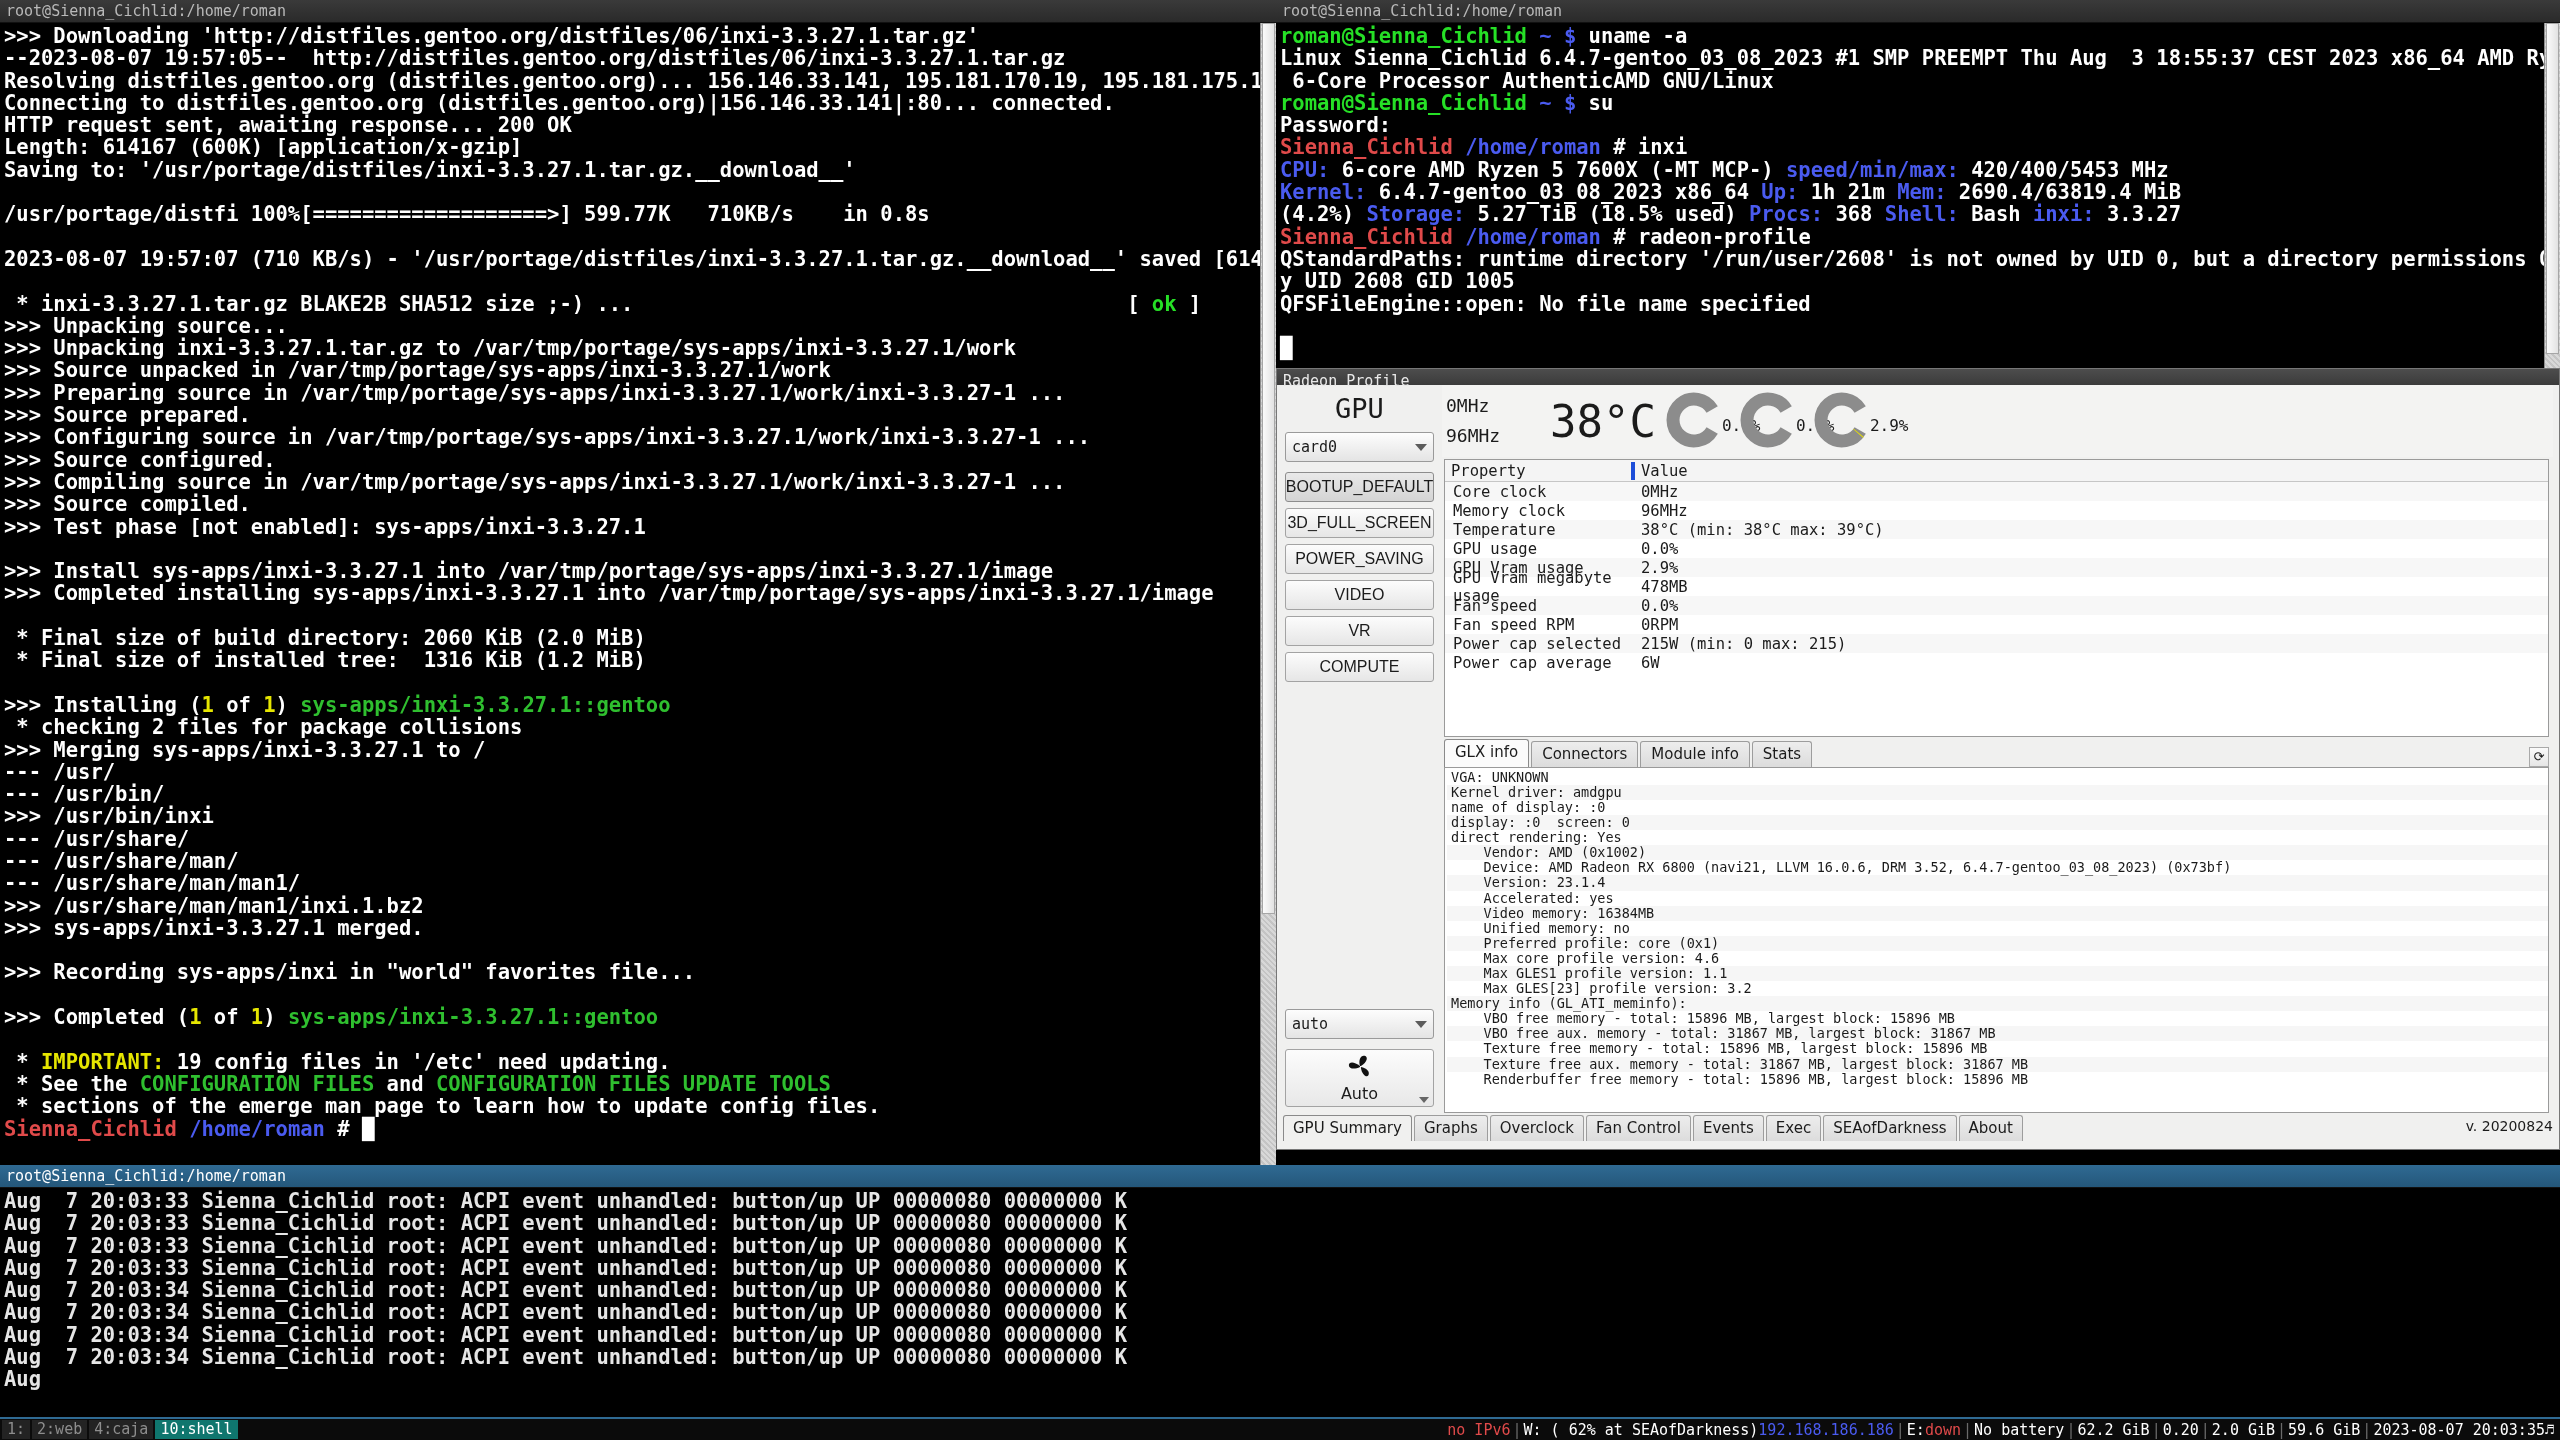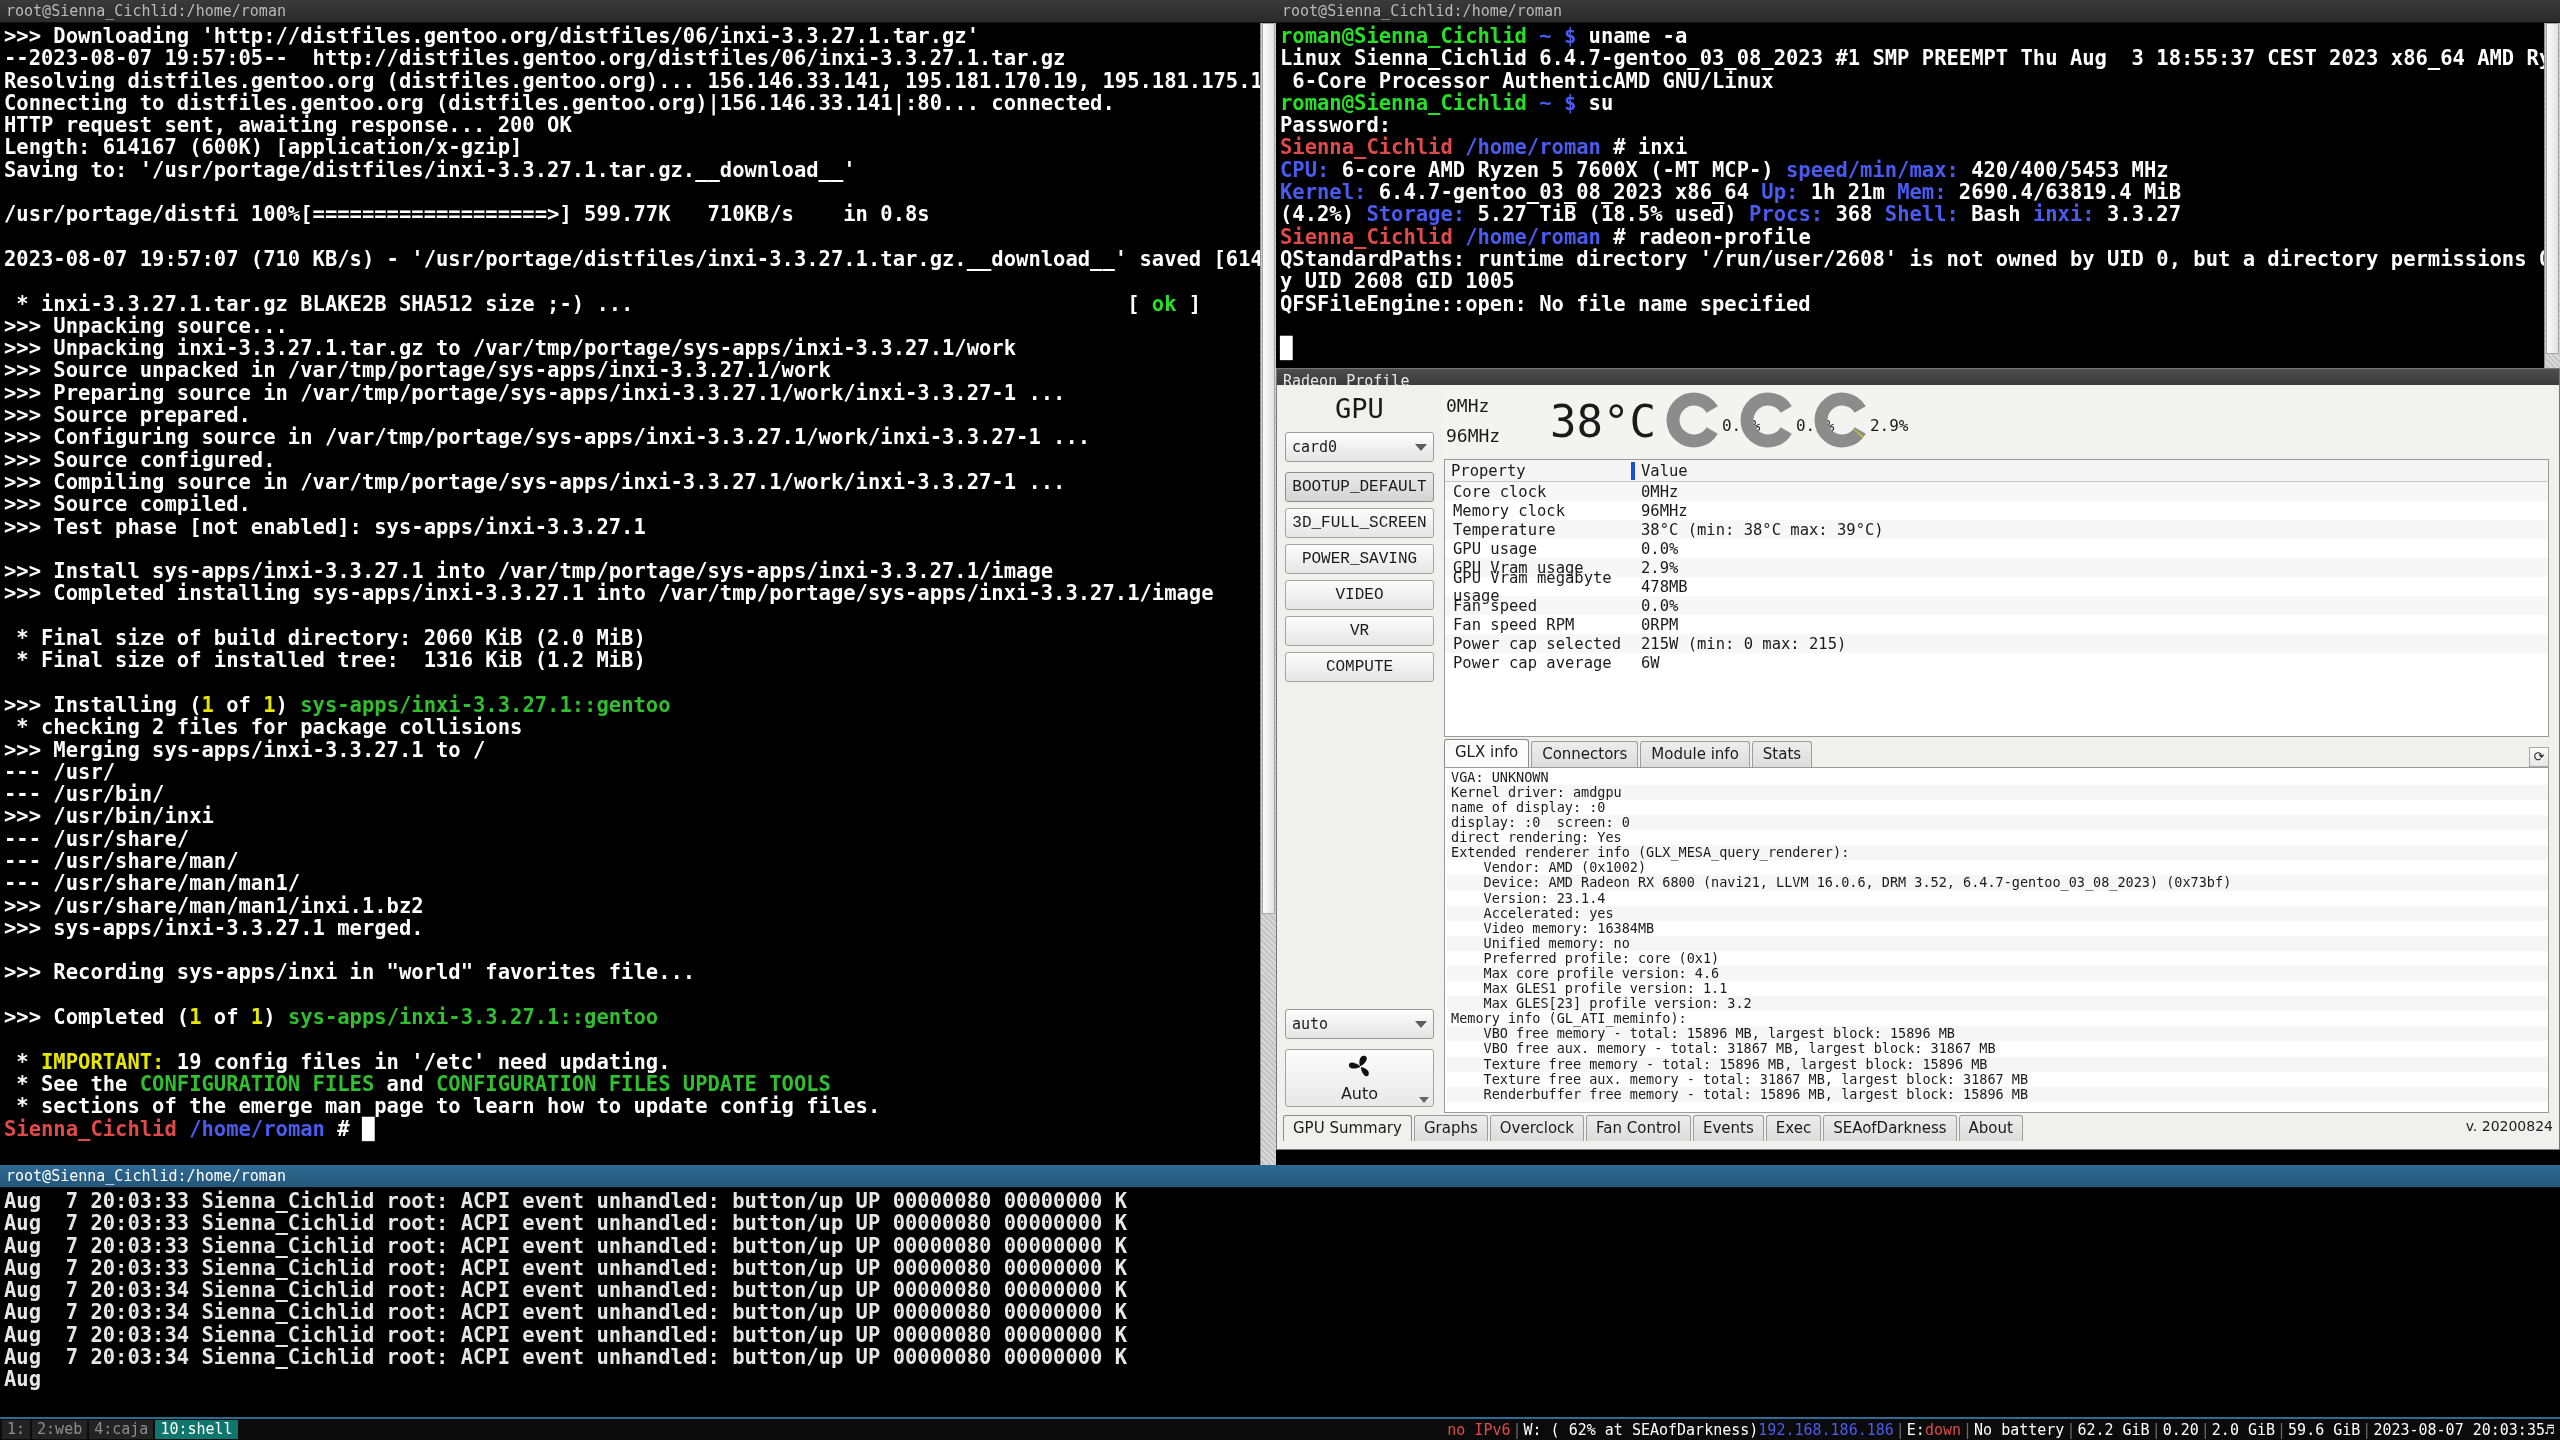--- a/index.html
+++ b/index.html
@@ -83,21 +83,21 @@
   }
   .combo .arrow {
     margin-left:auto; width:0;height:0;
     border-left:6px solid transparent;border-right:6px solid transparent;
     border-top:7px solid #5c5c5c;
   }
   .pbtn {
     height:30px; margin-bottom:6px; border:1px solid #a3a3a3; border-radius:3px;
     background:linear-gradient(180deg,#fcfcfc,#e6e6e6);
     display:flex;align-items:center;justify-content:center;
-    font-size:16px; font-family:Liberation Mono, monospace;
+    font-size:16px; font-family:Liberation Sans, sans-serif;
   }
   .pbtn.sel { background:linear-gradient(180deg,#e9e9e9,#d4d4d4); border-color:#8d8d8d;}
   .rp-left-bottom { margin-top:auto; }
   .fanbtn {
     height:58px; border:1px solid #a3a3a3; border-radius:3px;
     background:linear-gradient(180deg,#fcfcfc,#e8e8e8);
     display:flex;flex-direction:column;align-items:center;justify-content:center;
     position:relative; font-size:16px;
   }
   .fanbtn .corner {
@@ -331,21 +331,20 @@
                 <div class="tab">Module info</div>
                 <div class="tab">Stats</div>
                 <div class="tab-refresh">⟳</div>
               </div>
             <div class="tabbody" id="glx-body">
                 <div class="ln">VGA: UNKNOWN</div>
                 <div class="ln">Kernel driver: amdgpu</div>
                 <div class="ln">name of display: :0</div>
                 <div class="ln">display: :0  screen: 0</div>
                 <div class="ln">direct rendering: Yes</div>
-                <div class="ln">Extended renderer info (GLX_MESA_query_renderer):</div>
                 <div class="ln">    Vendor: AMD (0x1002)</div>
                 <div class="ln">    Device: AMD Radeon RX 6800 (navi21, LLVM 16.0.6, DRM 3.52, 6.4.7-gentoo_03_08_2023) (0x73bf)</div>
                 <div class="ln">    Version: 23.1.4</div>
                 <div class="ln">    Accelerated: yes</div>
                 <div class="ln">    Video memory: 16384MB</div>
                 <div class="ln">    Unified memory: no</div>
                 <div class="ln">    Preferred profile: core (0x1)</div>
                 <div class="ln">    Max core profile version: 4.6</div>
                 <div class="ln">    Max GLES1 profile version: 1.1</div>
                 <div class="ln">    Max GLES[23] profile version: 3.2</div>

